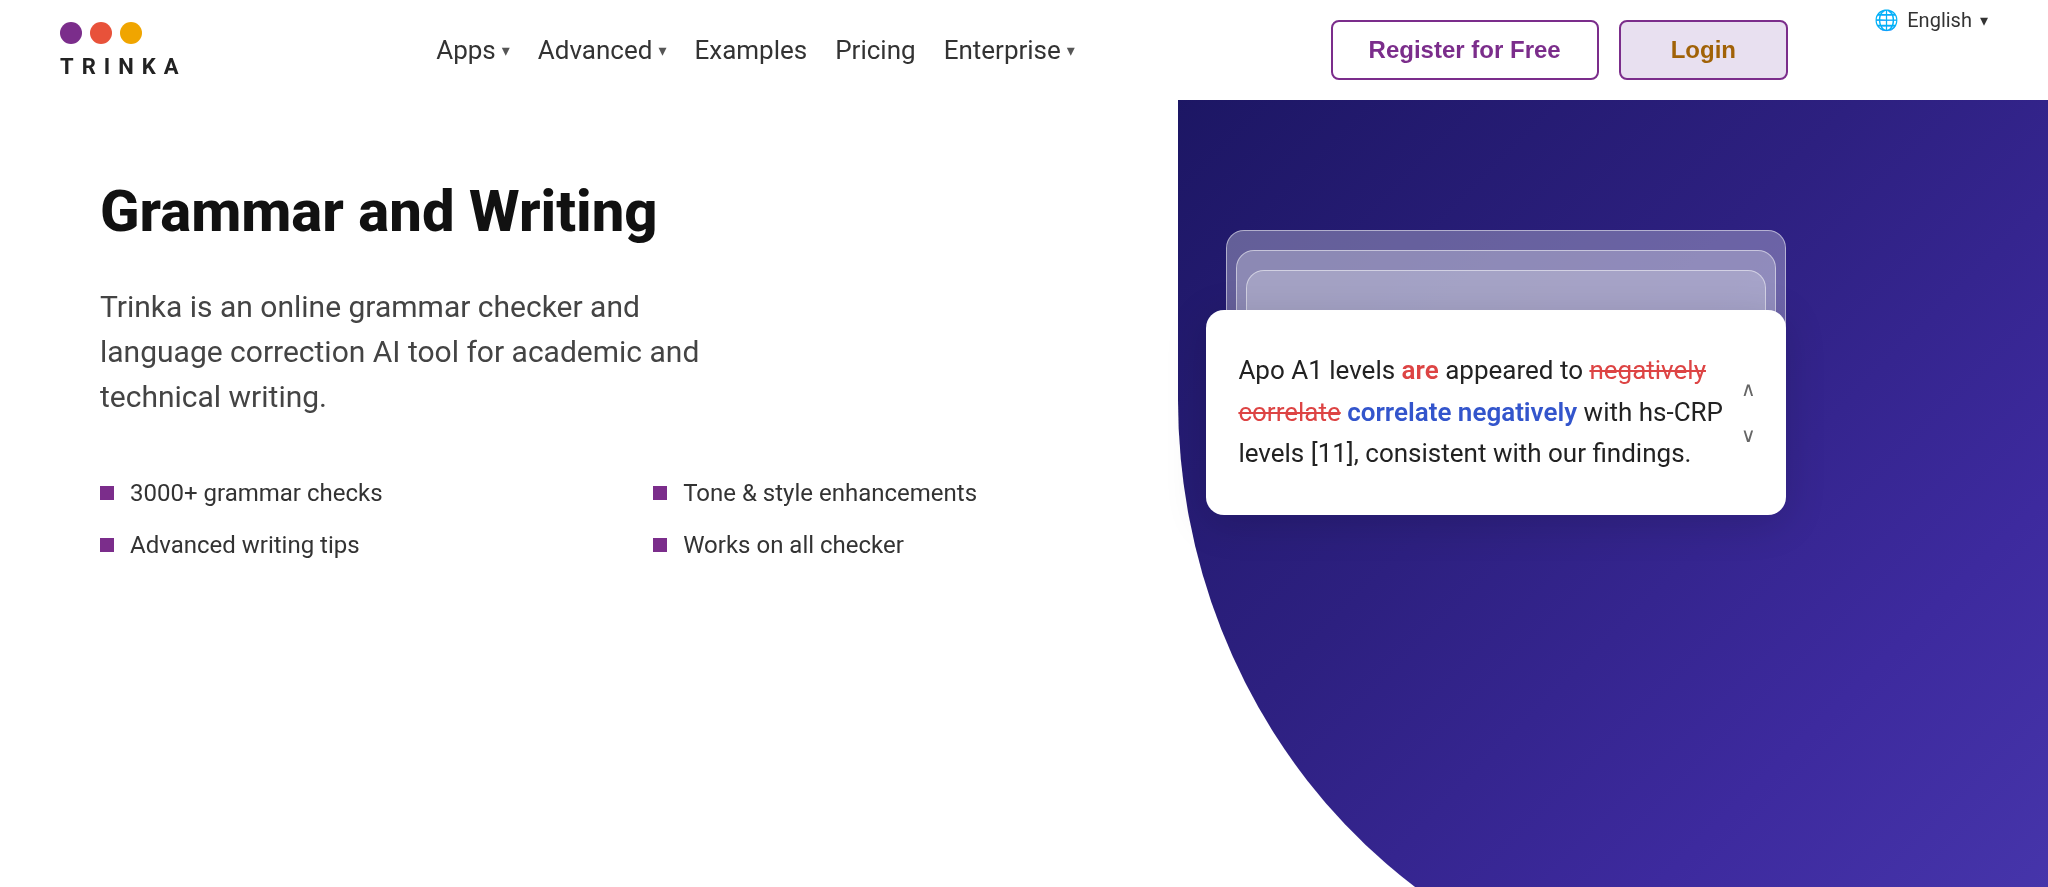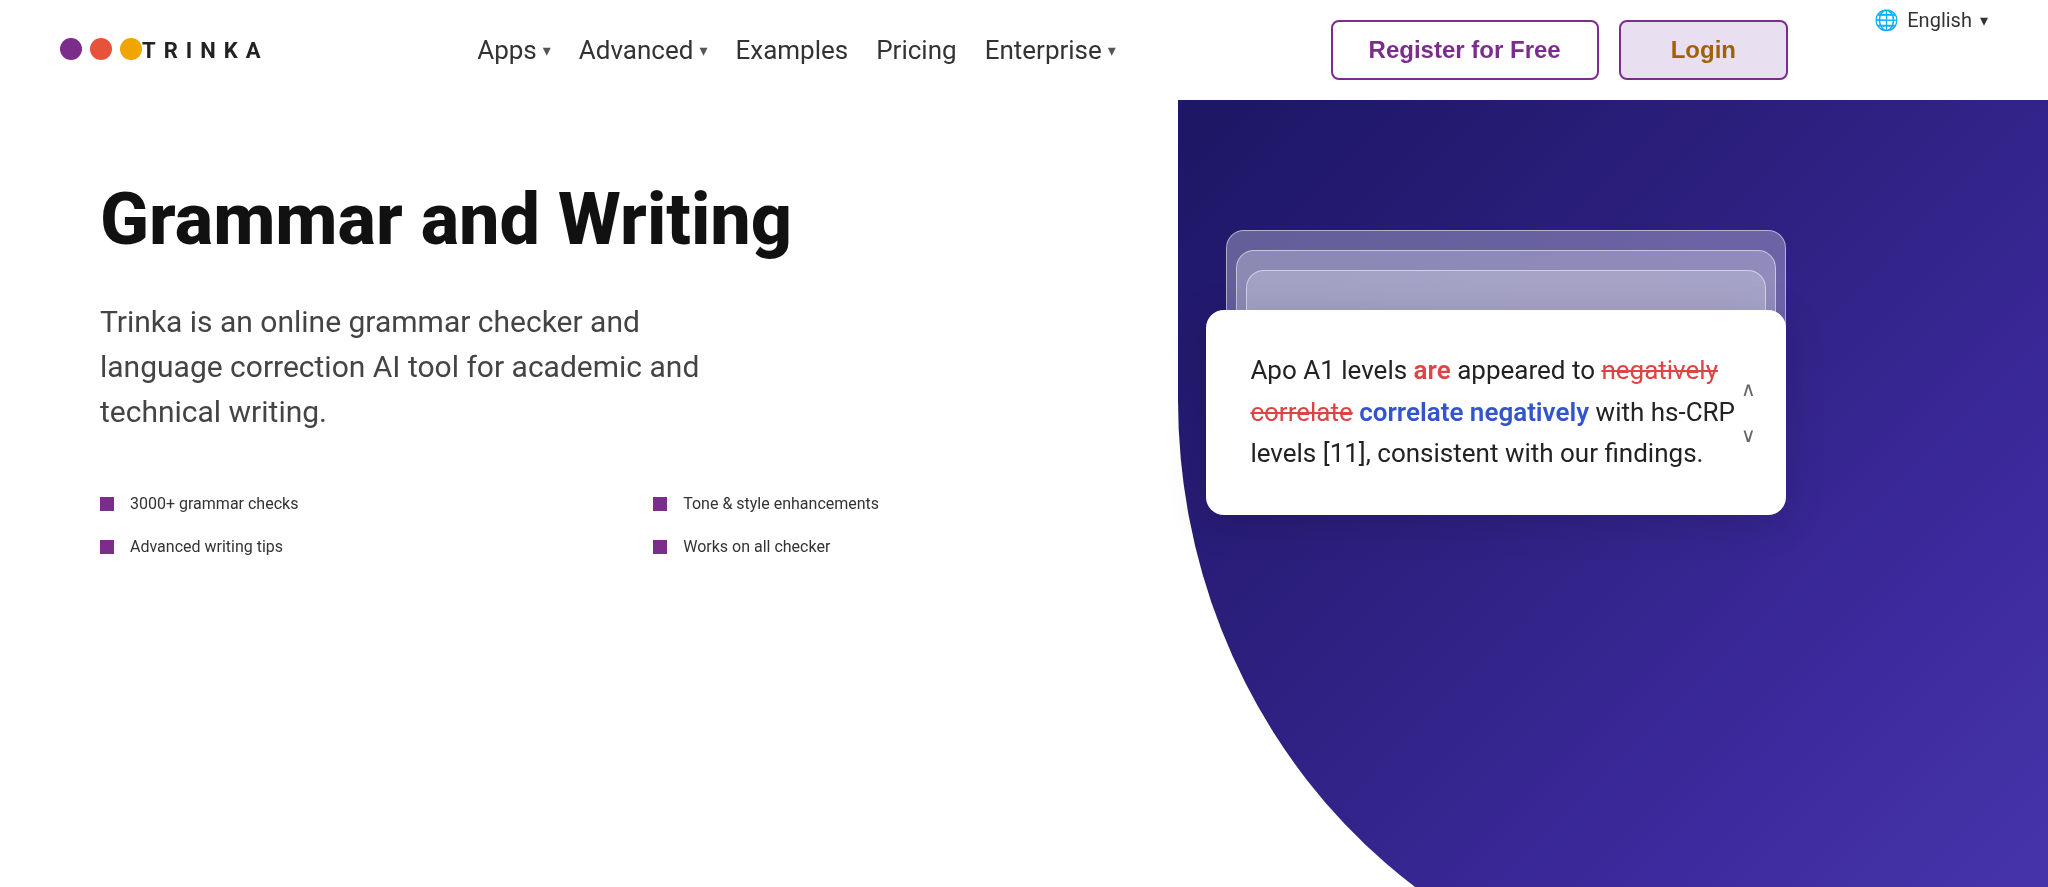--- a/index.html
+++ b/index.html
@@ -18,22 +18,23 @@
       justify-content: space-between;
       padding: 0 60px;
       height: 100px;
       background: #fff;
       position: relative;
       z-index: 10;
     }
 
     .logo-area {
       display: flex;
+      flex-direction: column;
       align-items: flex-start;
-      gap: 0;
+      gap: 10px;
     }
 
     .logo-dots {
       display: flex;
       gap: 8px;
     }
 
     .dot {
       width: 22px;
       height: 22px;
@@ -111,21 +112,21 @@
       overflow: hidden;
     }
 
     .hero-left {
       flex: 0 0 55%;
       padding: 80px 0 60px 100px;
       z-index: 5;
     }
 
     .hero-title {
-      font-size: 72px;
+      font-size: 58px;
       font-weight: 800;
       color: #111;
       line-height: 1.1;
       margin-bottom: 40px;
     }
 
     .hero-description {
       font-size: 30px;
       color: #444;
       line-height: 1.5;
@@ -136,21 +137,21 @@
     .features-grid {
       display: grid;
       grid-template-columns: 1fr 1fr;
       gap: 24px 80px;
     }
 
     .feature-item {
       display: flex;
       align-items: center;
       gap: 16px;
-      font-size: 16px;
+      font-size: 24px;
       color: #333;
     }
 
     .feature-bullet {
       width: 14px;
       height: 14px;
       background: #7B2D8B;
       flex-shrink: 0;
     }
 
@@ -207,21 +208,21 @@
       left: 40px;
     }
 
     .card-main {
       position: absolute;
       top: 80px;
       left: 0;
       width: 580px;
       background: #fff;
       border-radius: 18px;
-      padding: 40px 44px;
+      padding: 40px 32px;
       box-shadow: 0 8px 40px rgba(0,0,0,0.15);
       z-index: 10;
     }
 
     .card-text {
       font-size: 26px;
       color: #222;
       line-height: 1.6;
     }
 

